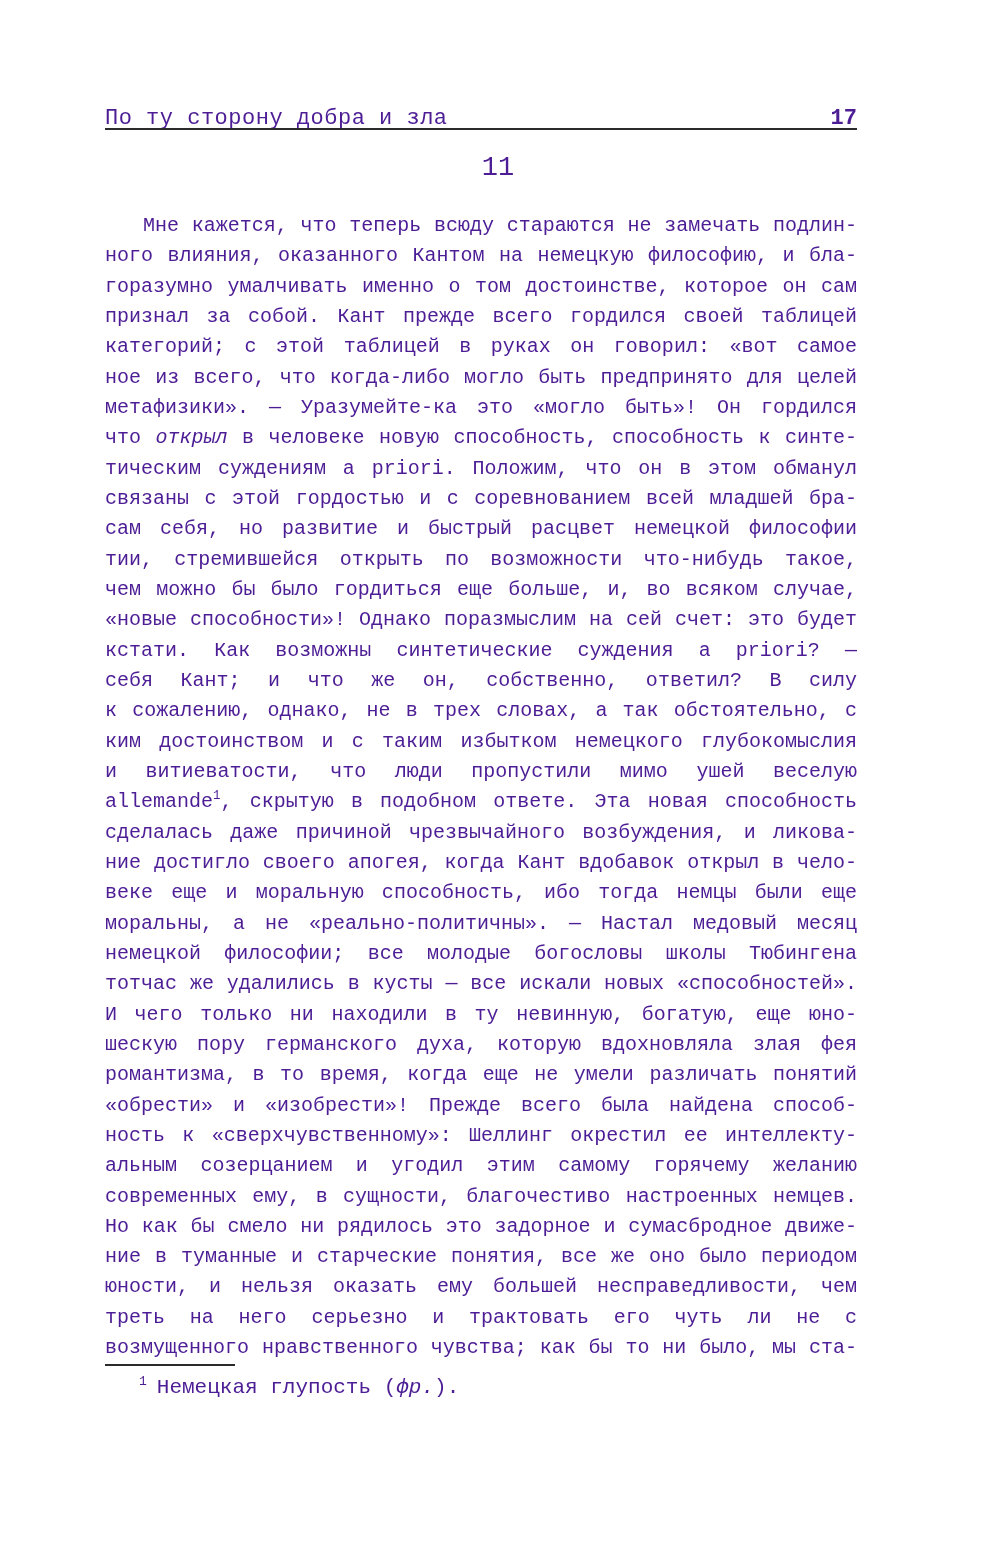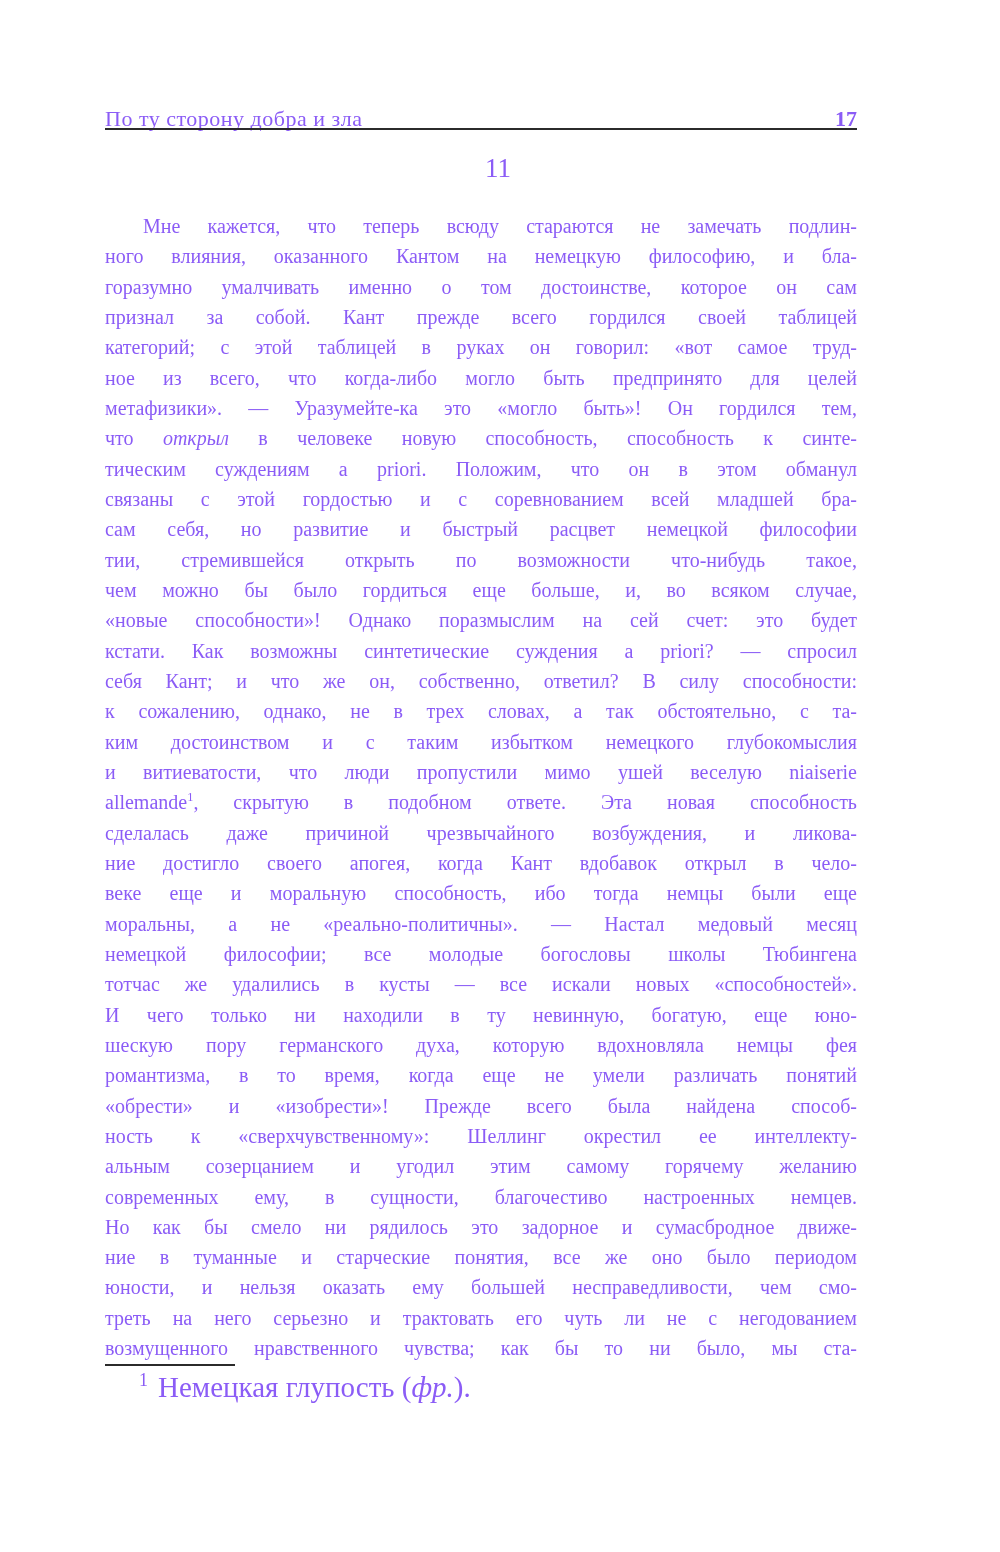--- a/index.html
+++ b/index.html
@@ -1,22 +1,22 @@
 <!DOCTYPE html>
 <html lang="ru"><head>
 <meta charset="utf-8">
 <style>
   html, body { margin: 0; padding: 0; background: #ffffff; }
   .page {
     position: relative;
     width: 1000px;
     height: 1552px;
     background: #ffffff;
-    color: #8b5cf6;
-    font-family: Liberation Serif, serif;
+    color: #4c1d95;
+    font-family: Liberation Mono, monospace;
     overflow: hidden;
   }
   .running-header {
     position: absolute;
     top: 94px;
     left: 105px;
     width: 752px;
     display: flex;
     justify-content: space-between;
     align-items: baseline;
@@ -70,21 +70,21 @@
     left: 105px;
     width: 130px;
     height: 2px;
     background: #2b2b2b;
   }
   .footnote {
     position: absolute;
     top: 1374px;
     left: 105px;
     width: 752px;
-    font-size: 29px;
+    font-size: 21px;
     line-height: 27px;
     text-indent: 34px;
   }
   .footnote i { font-style: italic; }
   .footnote sup { margin-right: 10px; }
 </style>
 </head>
 <body>
 
 <div class="page">
@@ -119,21 +119,21 @@
       <div class="line"><span>ким достоинством и с таким избытком немецкого глубокомыслия</span></div>
       <div class="line"><span>и витиеватости, что люди пропустили мимо ушей веселую niaiserie</span></div>
       <div class="line"><span>allemande</span><sup>1</sup><span>, скрытую в подобном ответе. Эта новая способность</span></div>
       <div class="line"><span>сделалась даже причиной чрезвычайного возбуждения, и ликова-</span></div>
       <div class="line"><span>ние достигло своего апогея, когда Кант вдобавок открыл в чело-</span></div>
       <div class="line"><span>веке еще и моральную способность, ибо тогда немцы были еще</span></div>
       <div class="line"><span>моральны, а не «реально-политичны». — Настал медовый месяц</span></div>
       <div class="line"><span>немецкой философии; все молодые богословы школы Тюбингена</span></div>
       <div class="line"><span>тотчас же удалились в кусты — все искали новых «способностей».</span></div>
       <div class="line"><span>И чего только ни находили в ту невинную, богатую, еще юно-</span></div>
-      <div class="line"><span>шескую пору германского духа, которую вдохновляла немцы фея</span></div>
+      <div class="line"><span>шескую пору германского духа, которую вдохновляла злая фея</span></div>
       <div class="line"><span>романтизма, в то время, когда еще не умели различать понятий</span></div>
       <div class="line"><span>«обрести» и «изобрести»! Прежде всего была найдена способ-</span></div>
       <div class="line"><span>ность к «сверхчувственному»: Шеллинг окрестил ее интеллекту-</span></div>
       <div class="line"><span>альным созерцанием и угодил этим самому горячему желанию</span></div>
       <div class="line"><span>современных ему, в сущности, благочестиво настроенных немцев.</span></div>
       <div class="line"><span>Но как бы смело ни рядилось это задорное и сумасбродное движе-</span></div>
       <div class="line"><span>ние в туманные и старческие понятия, все же оно было периодом</span></div>
       <div class="line"><span>юности, и нельзя оказать ему большей несправедливости, чем смо-</span></div>
       <div class="line"><span>треть на него серьезно и трактовать его чуть ли не с негодованием</span></div>
       <div class="line"><span>возмущенного нравственного чувства; как бы то ни было, мы ста-</span></div>

